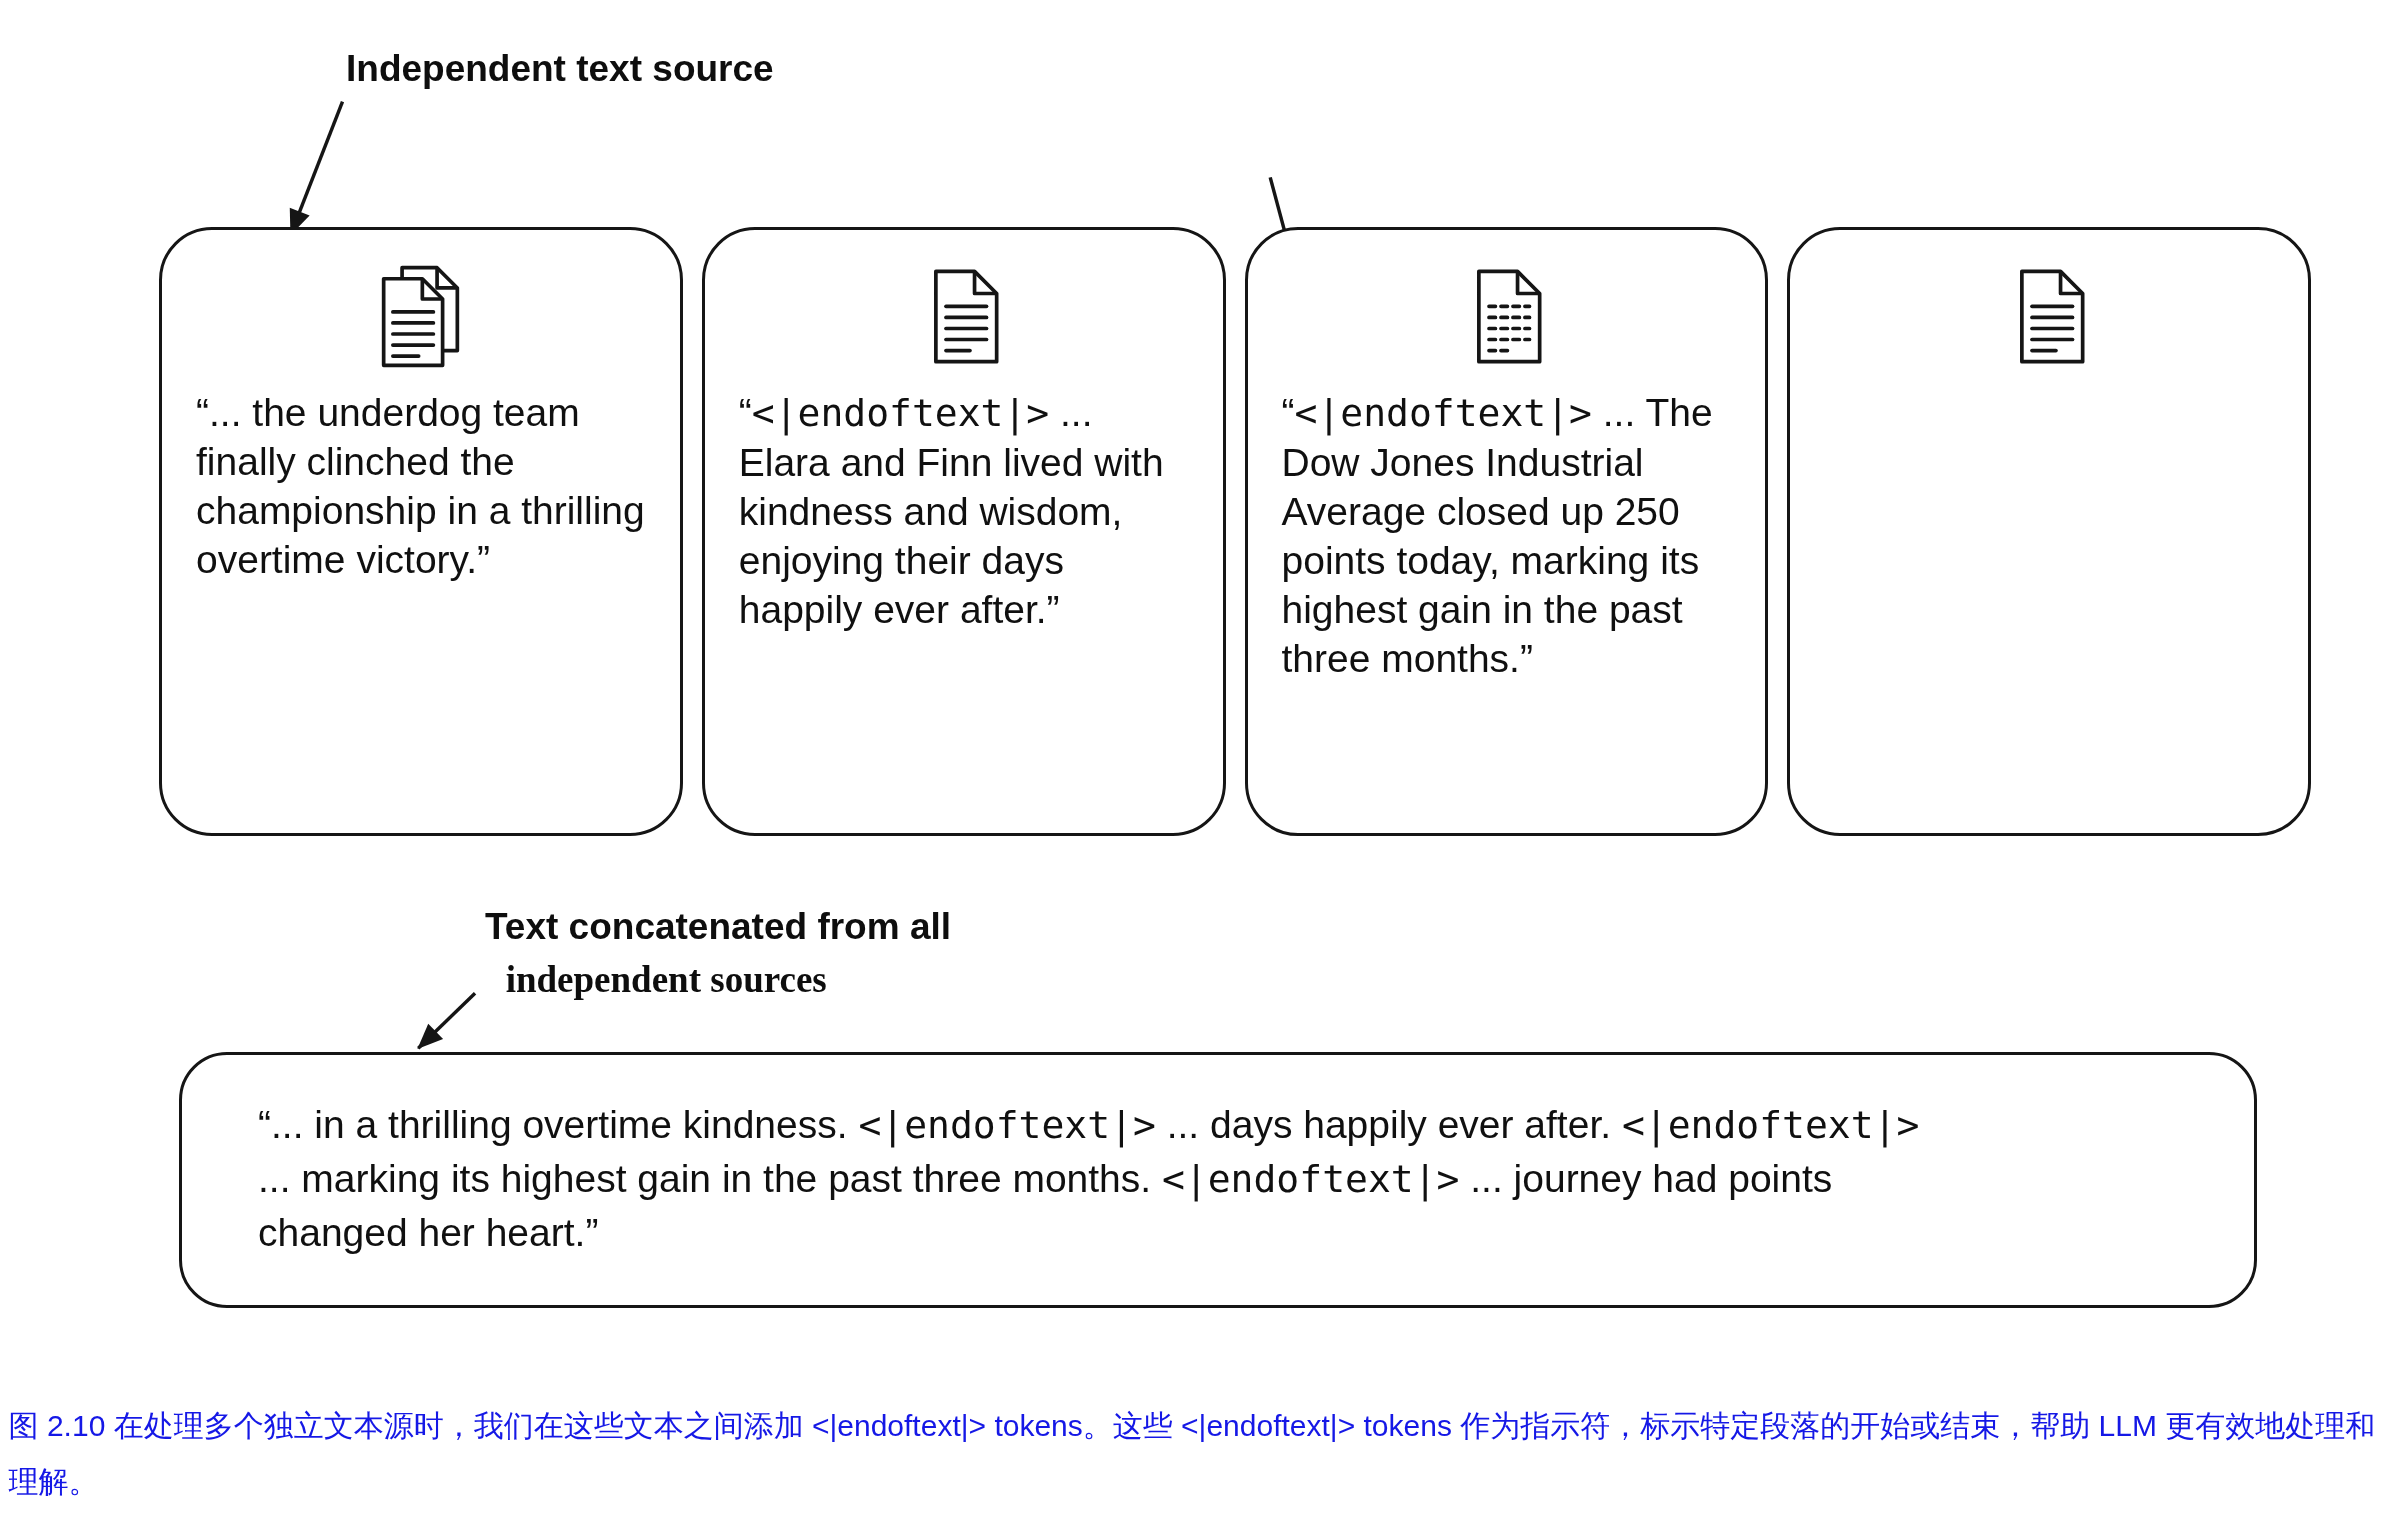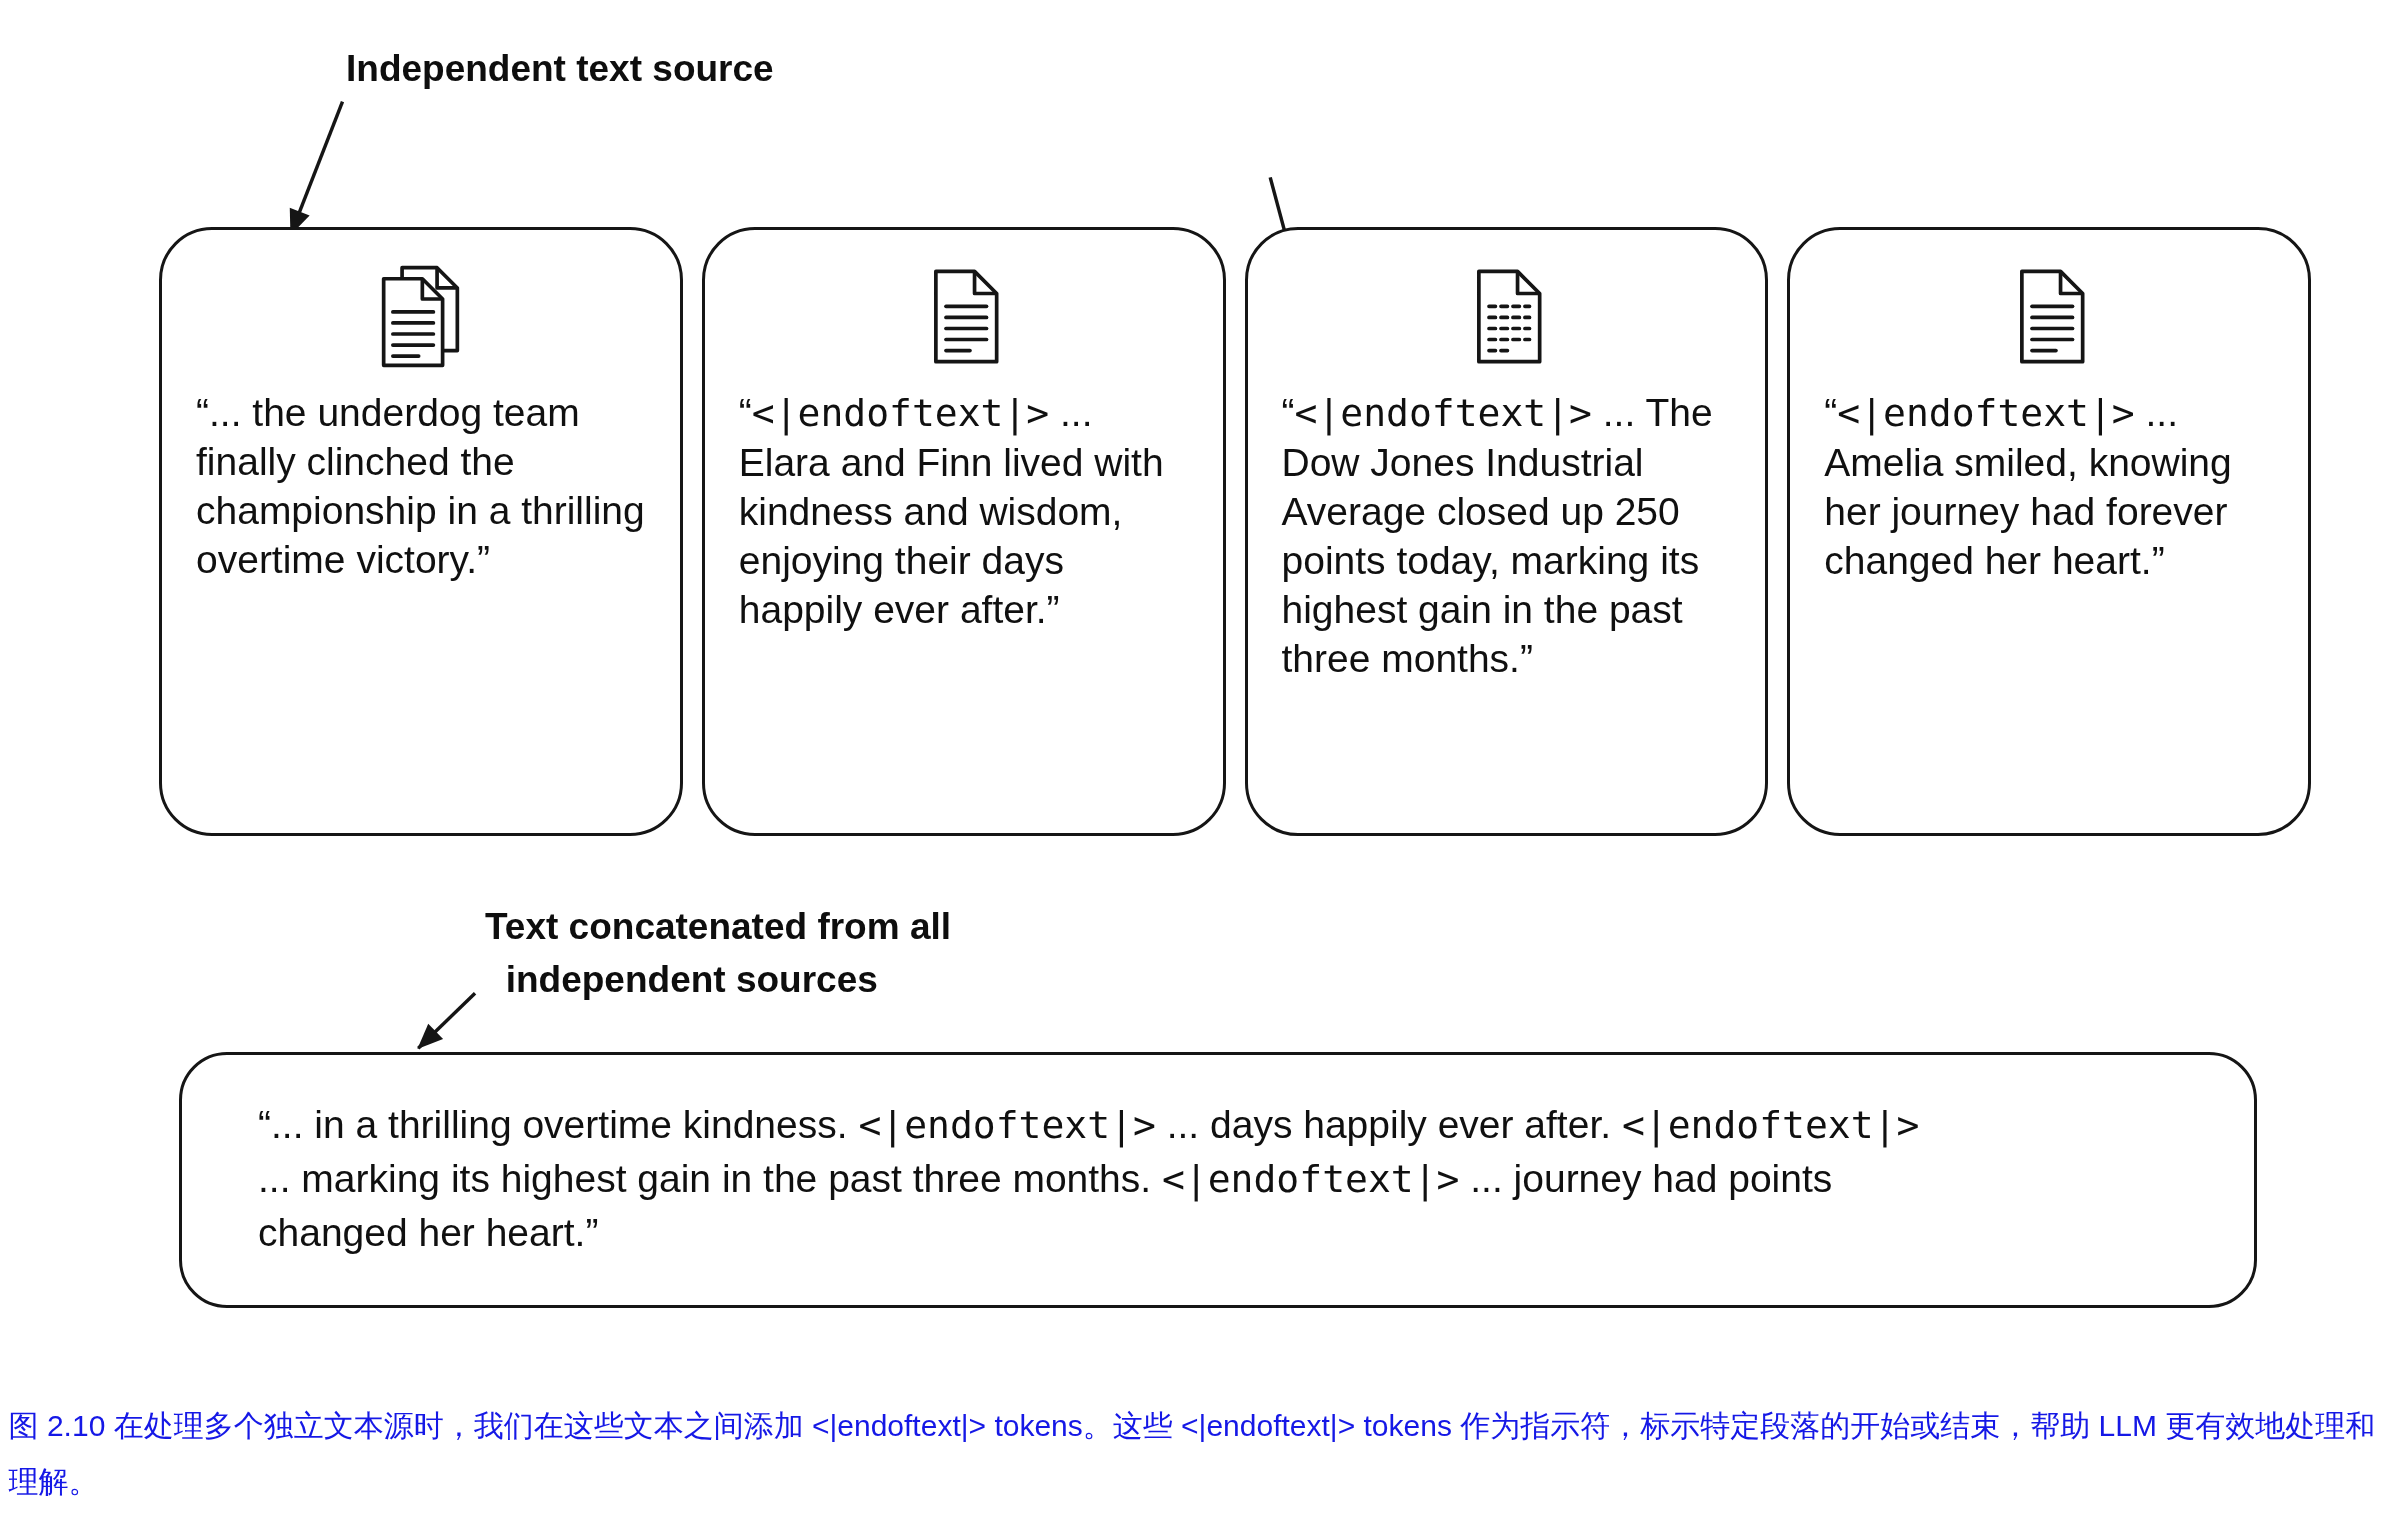--- a/index.html
+++ b/index.html
@@ -24,21 +24,21 @@
   .ann {
     position:absolute;
     font-weight:700;
     font-size:37px;
     line-height:56px;
     color:#0e0e0e;
   }
   .ann-independent { left:346px; top:41px; }
   .ann-prepended   { left:1224px; top:5.2px; width:656px; }
   .ann-concat      { left:485px;  top:900px; line-height:53px; }
-  .ann-concat .line2 { margin-left:20.7px; }
+  .ann-concat .line2 { margin-left:20.7px;font-family:Liberation Serif, serif; }
 
   .mono { font-family:"DejaVu Sans Mono","Liberation Mono",monospace; }
 
   .boxes-row {
     position:absolute; left:159px; top:227px;
     width:2152px; height:609px;
     display:flex; gap:19px;
   }
   .source-box {
     flex:1 1 0;
@@ -166,21 +166,20 @@
           </g>
           <g stroke="#151515" stroke-width="4" stroke-linecap="round">
             <line x1="38" y1="46" x2="82" y2="46"></line>
             <line x1="38" y1="58" x2="82" y2="58"></line>
             <line x1="38" y1="70" x2="82" y2="70"></line>
             <line x1="38" y1="82" x2="82" y2="82"></line>
             <line x1="38" y1="94" x2="64" y2="94"></line>
           </g>
         </svg>
       </div>
-      <p class="box-text"><span>“</span><span class="mono">&lt;|endoftext|&gt;</span><span> ... Amelia smiled, knowing her journey had forever changed her heart.”</span></p>
     </div>
 
   </div>
 
   <div class="ann ann-concat">
     <div class="line1">Text concatenated from all</div>
     <div class="line2">independent sources</div>
   </div>
 
   <div class="concat-box">

